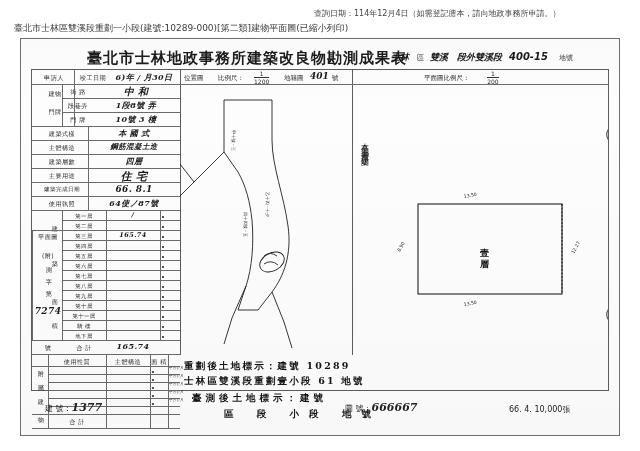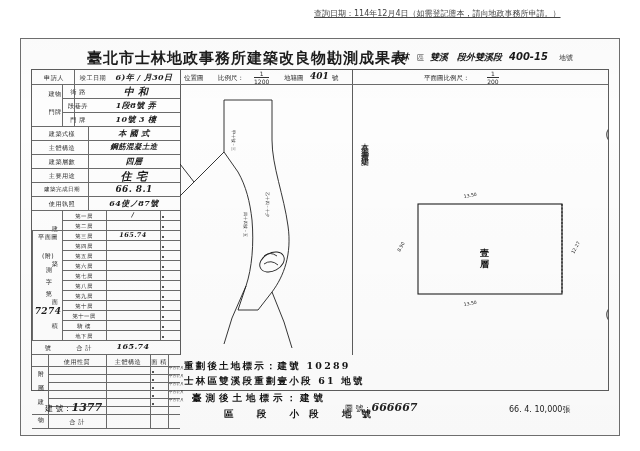--- a/index.html
+++ b/index.html
@@ -7,21 +7,21 @@
     width:640px;height:451px;
     background:#ffffff;
     font-family:"DejaVu Sans","Liberation Sans",sans-serif;
     color:#2b2b2b;
     overflow:hidden;
     position:relative;
   }
   
   .sys-header{position:absolute;left:0;top:0;width:640px;height:40px;}
   .sys-title{position:absolute;left:14px;top:5px;font-size:11.5px;letter-spacing:.3px;color:#3a3a3a;white-space:nowrap;}
-  .sys-query{position:absolute;left:314px;top:8px;font-size:8px;color:#444;white-space:nowrap;text-decoration:underline;}
+  .sys-query{position:absolute;left:314px;top:8px;font-size:8px;color:#444;white-space:nowrap;}
   .sys-sub{position:absolute;left:14px;top:22px;font-size:9px;color:#3a3a3a;white-space:nowrap;}
 
   
   .scan{
     position:absolute;left:20px;top:38px;width:598px;height:396px;
     border:1.3px solid #6e6e6e;background:#fdfdfd;
   }
   
   .scan:after{content:"";position:absolute;inset:0;pointer-events:none;
     background:linear-gradient(180deg,rgba(0,0,0,.012),rgba(0,0,0,0) 18%,rgba(0,0,0,.02));}
@@ -71,20 +71,21 @@
     font-weight:bold;font-size:11px;}
 
   .paren{position:absolute;font-size:13px;color:#555;}
   .dot{position:absolute;width:1.6px;height:1.6px;background:#333;border-radius:50%;}
 </style>
 </head>
 <body>
 
 <div class="sys-header">
   <div class="sys-query">查詢日期：114年12月4日（如需登記謄本，請向地政事務所申請。）</div>
+  <div class="sys-sub">臺北市士林區雙溪段重劃一小段(建號:10289-000)[第二類]建物平面圖(已縮小列印)</div>
 </div>
 
 <div class="scan">
 
   <div class="doc-title">臺北市士林地政事務所建築改良物勘測成果表</div>
 
   <div class="hdr-hand" style="left:370px;">士林</div>
   <div class="hdr-lbl" style="left:396px;">區</div>
   <div class="hdr-hand" style="left:409px;">雙溪</div>
   <div class="hdr-hand" style="left:436px;">段外雙溪段</div>

